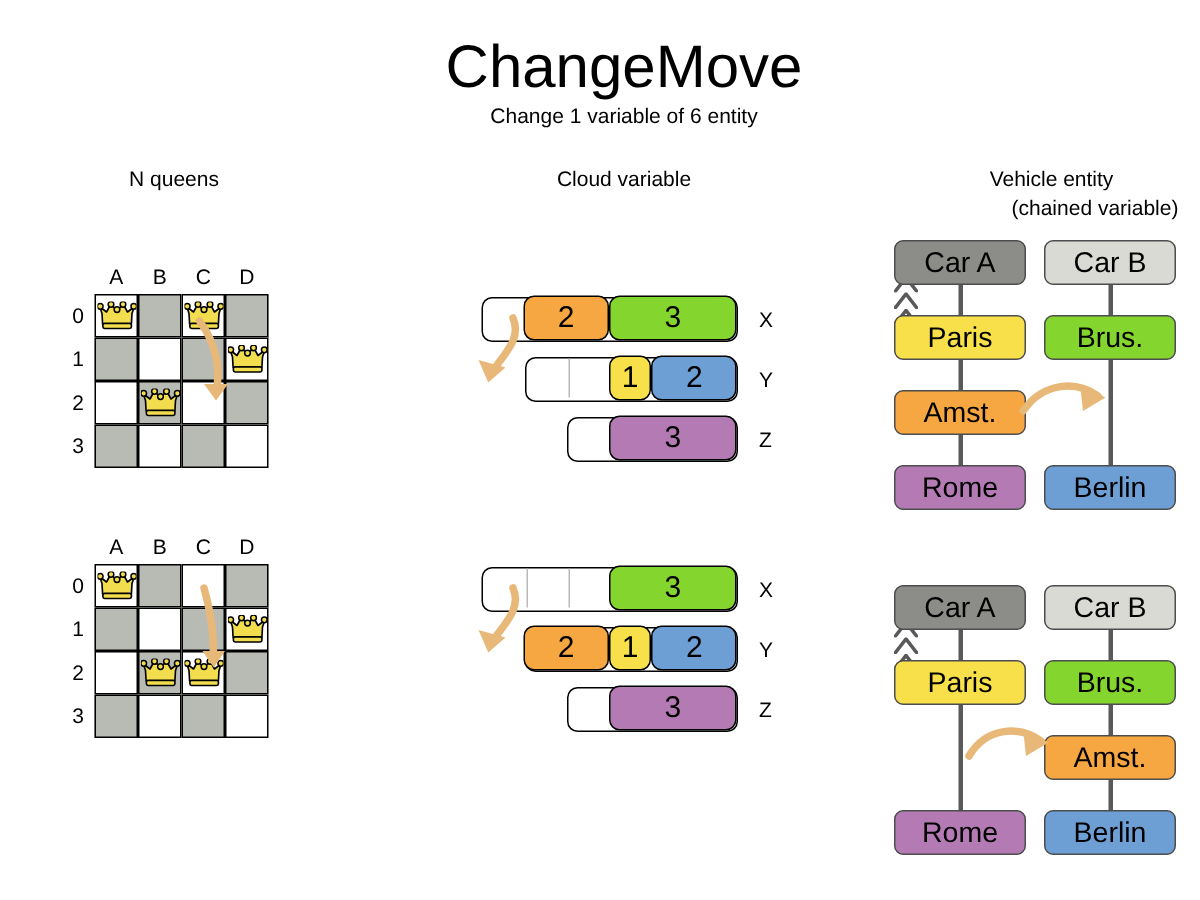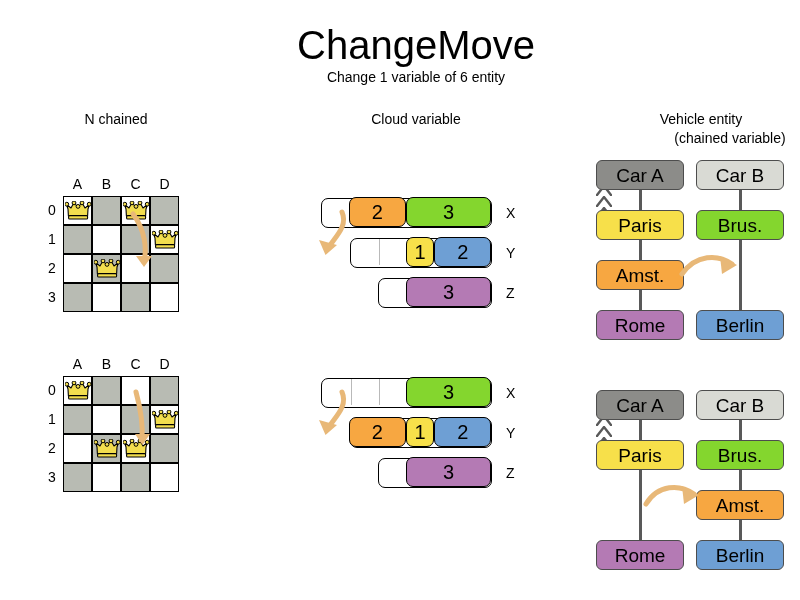--- a/index.html
+++ b/index.html
@@ -73,21 +73,21 @@
 
   .arrow{position:absolute;pointer-events:none;}
   .arrow svg{display:block;overflow:visible;}
 </style>
 </head>
 <body>
 
 <div class="abs" id="page-title">ChangeMove</div>
 <div class="abs" id="page-subtitle">Change 1 variable of 6 entity</div>
 
-<div class="abs section-title" style="left:20px;top:110px;width:160px;">N chained</div>
+<div class="abs section-title" style="left:20px;top:110px;width:160px;">N queens</div>
 <div class="abs section-title" style="left:320px;top:110px;width:160px;">Cloud variable</div>
 <div class="abs section-title" style="left:595px;top:110px;width:180px;">Vehicle entity</div>
 <div class="abs section-title" style="left:624px;top:129px;width:180px;">(chained variable)</div>
 
 <div class="abs board" id="board-before" style="left:47px;top:196px;width:118px;height:118px;">
     <div class="file" style="left: 0px; top: -20px;">A</div>
     <div class="file" style="left: 29px; top: -20px;">B</div>
     <div class="file" style="left: 58px; top: -20px;">C</div>
     <div class="file" style="left: 87px; top: -20px;">D</div>
     <div class="rank" style="left: -19px; top: 6px;">0</div>

